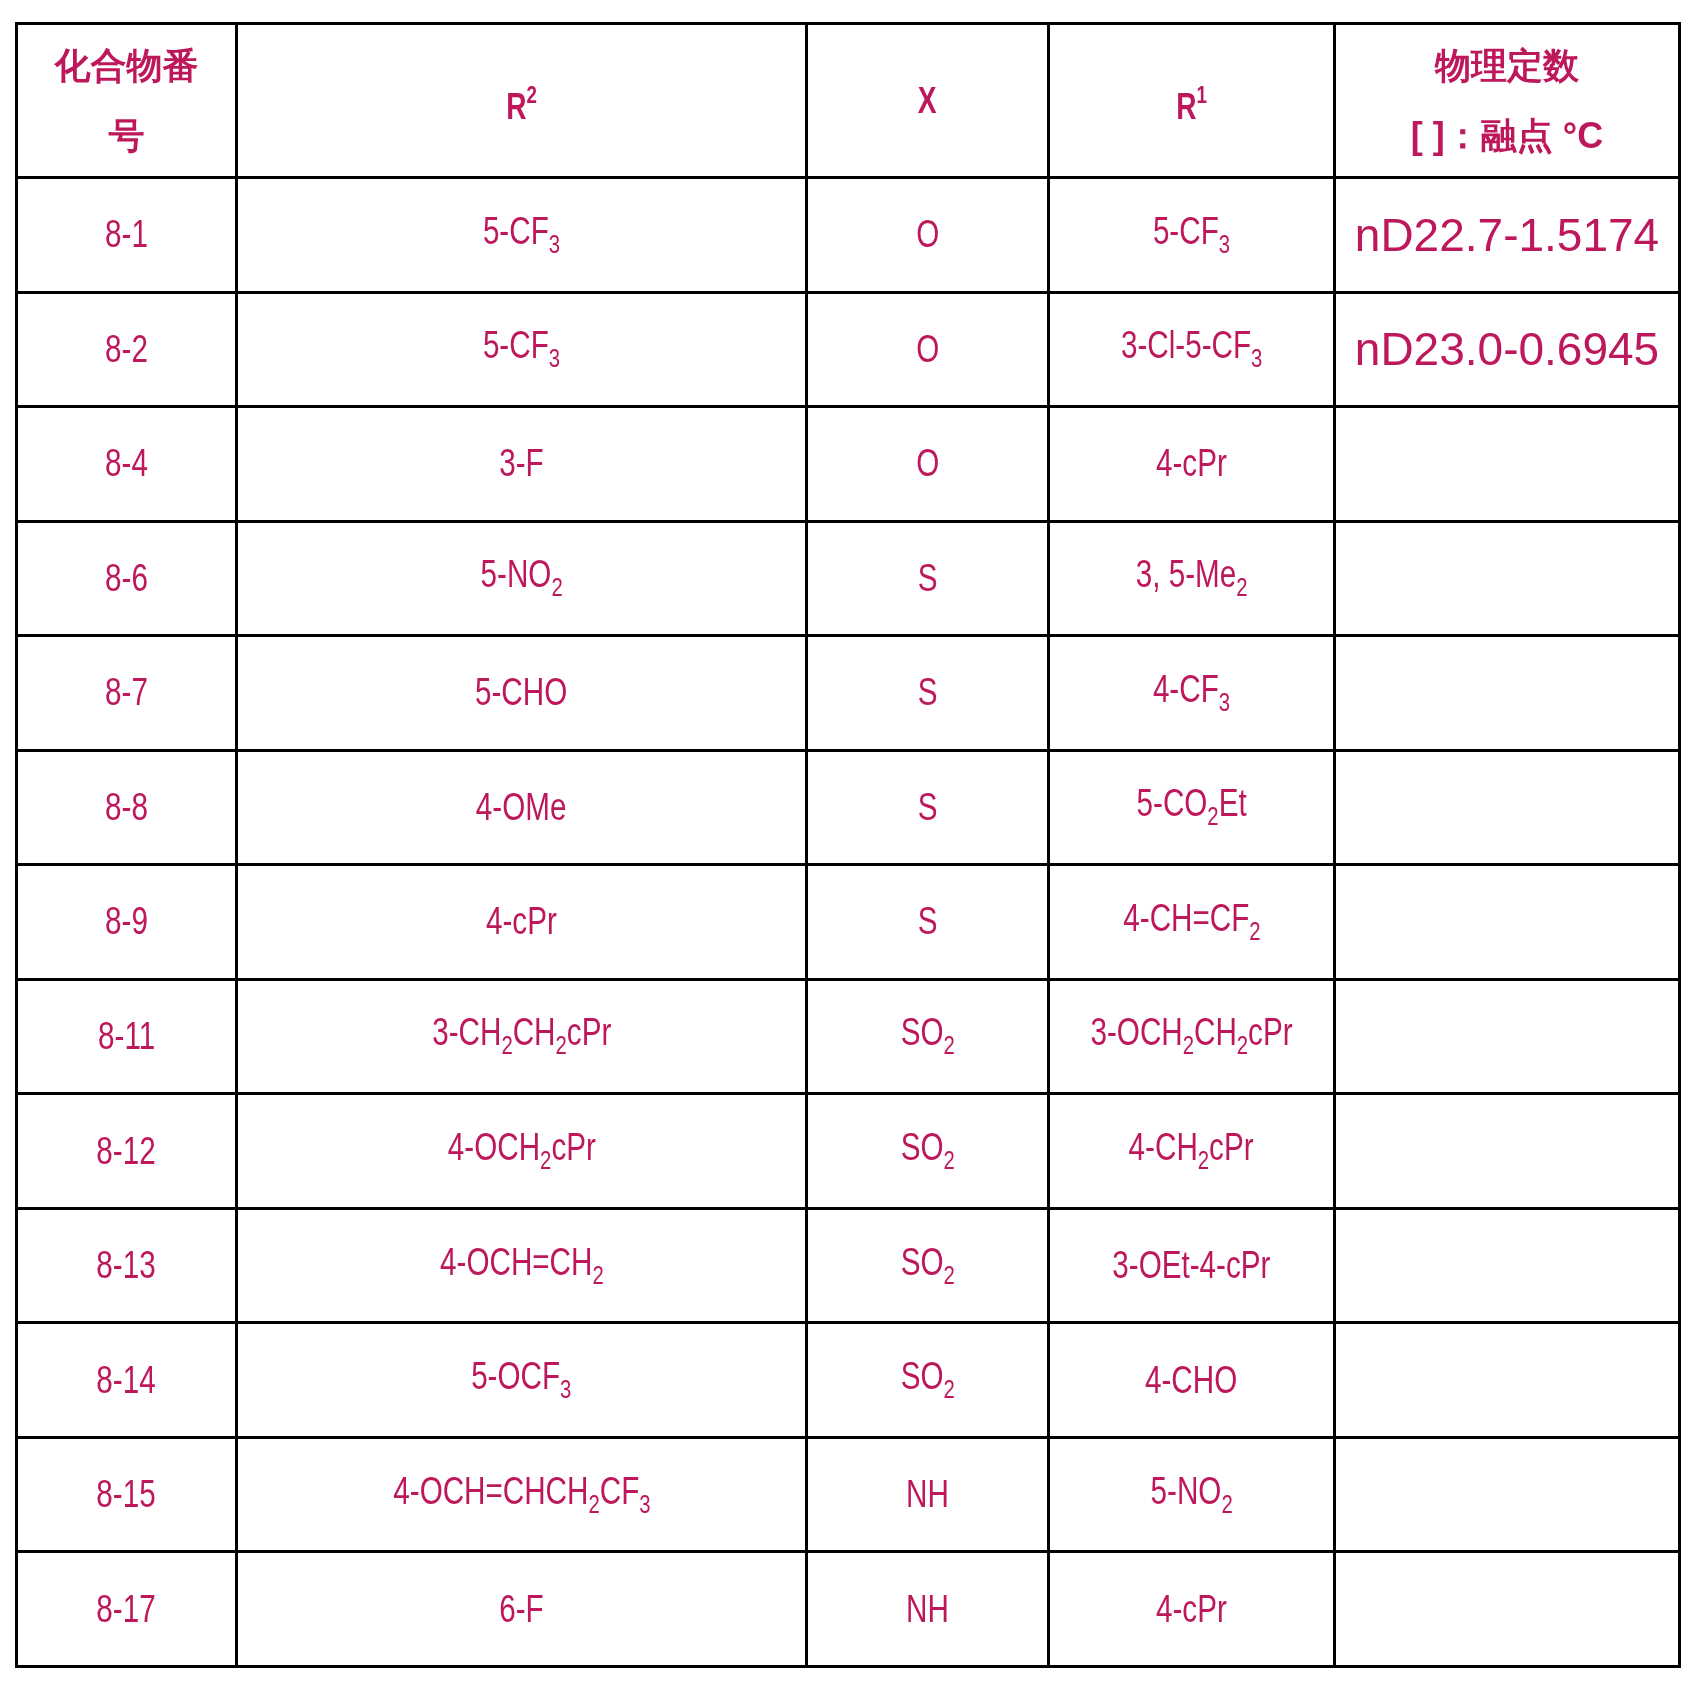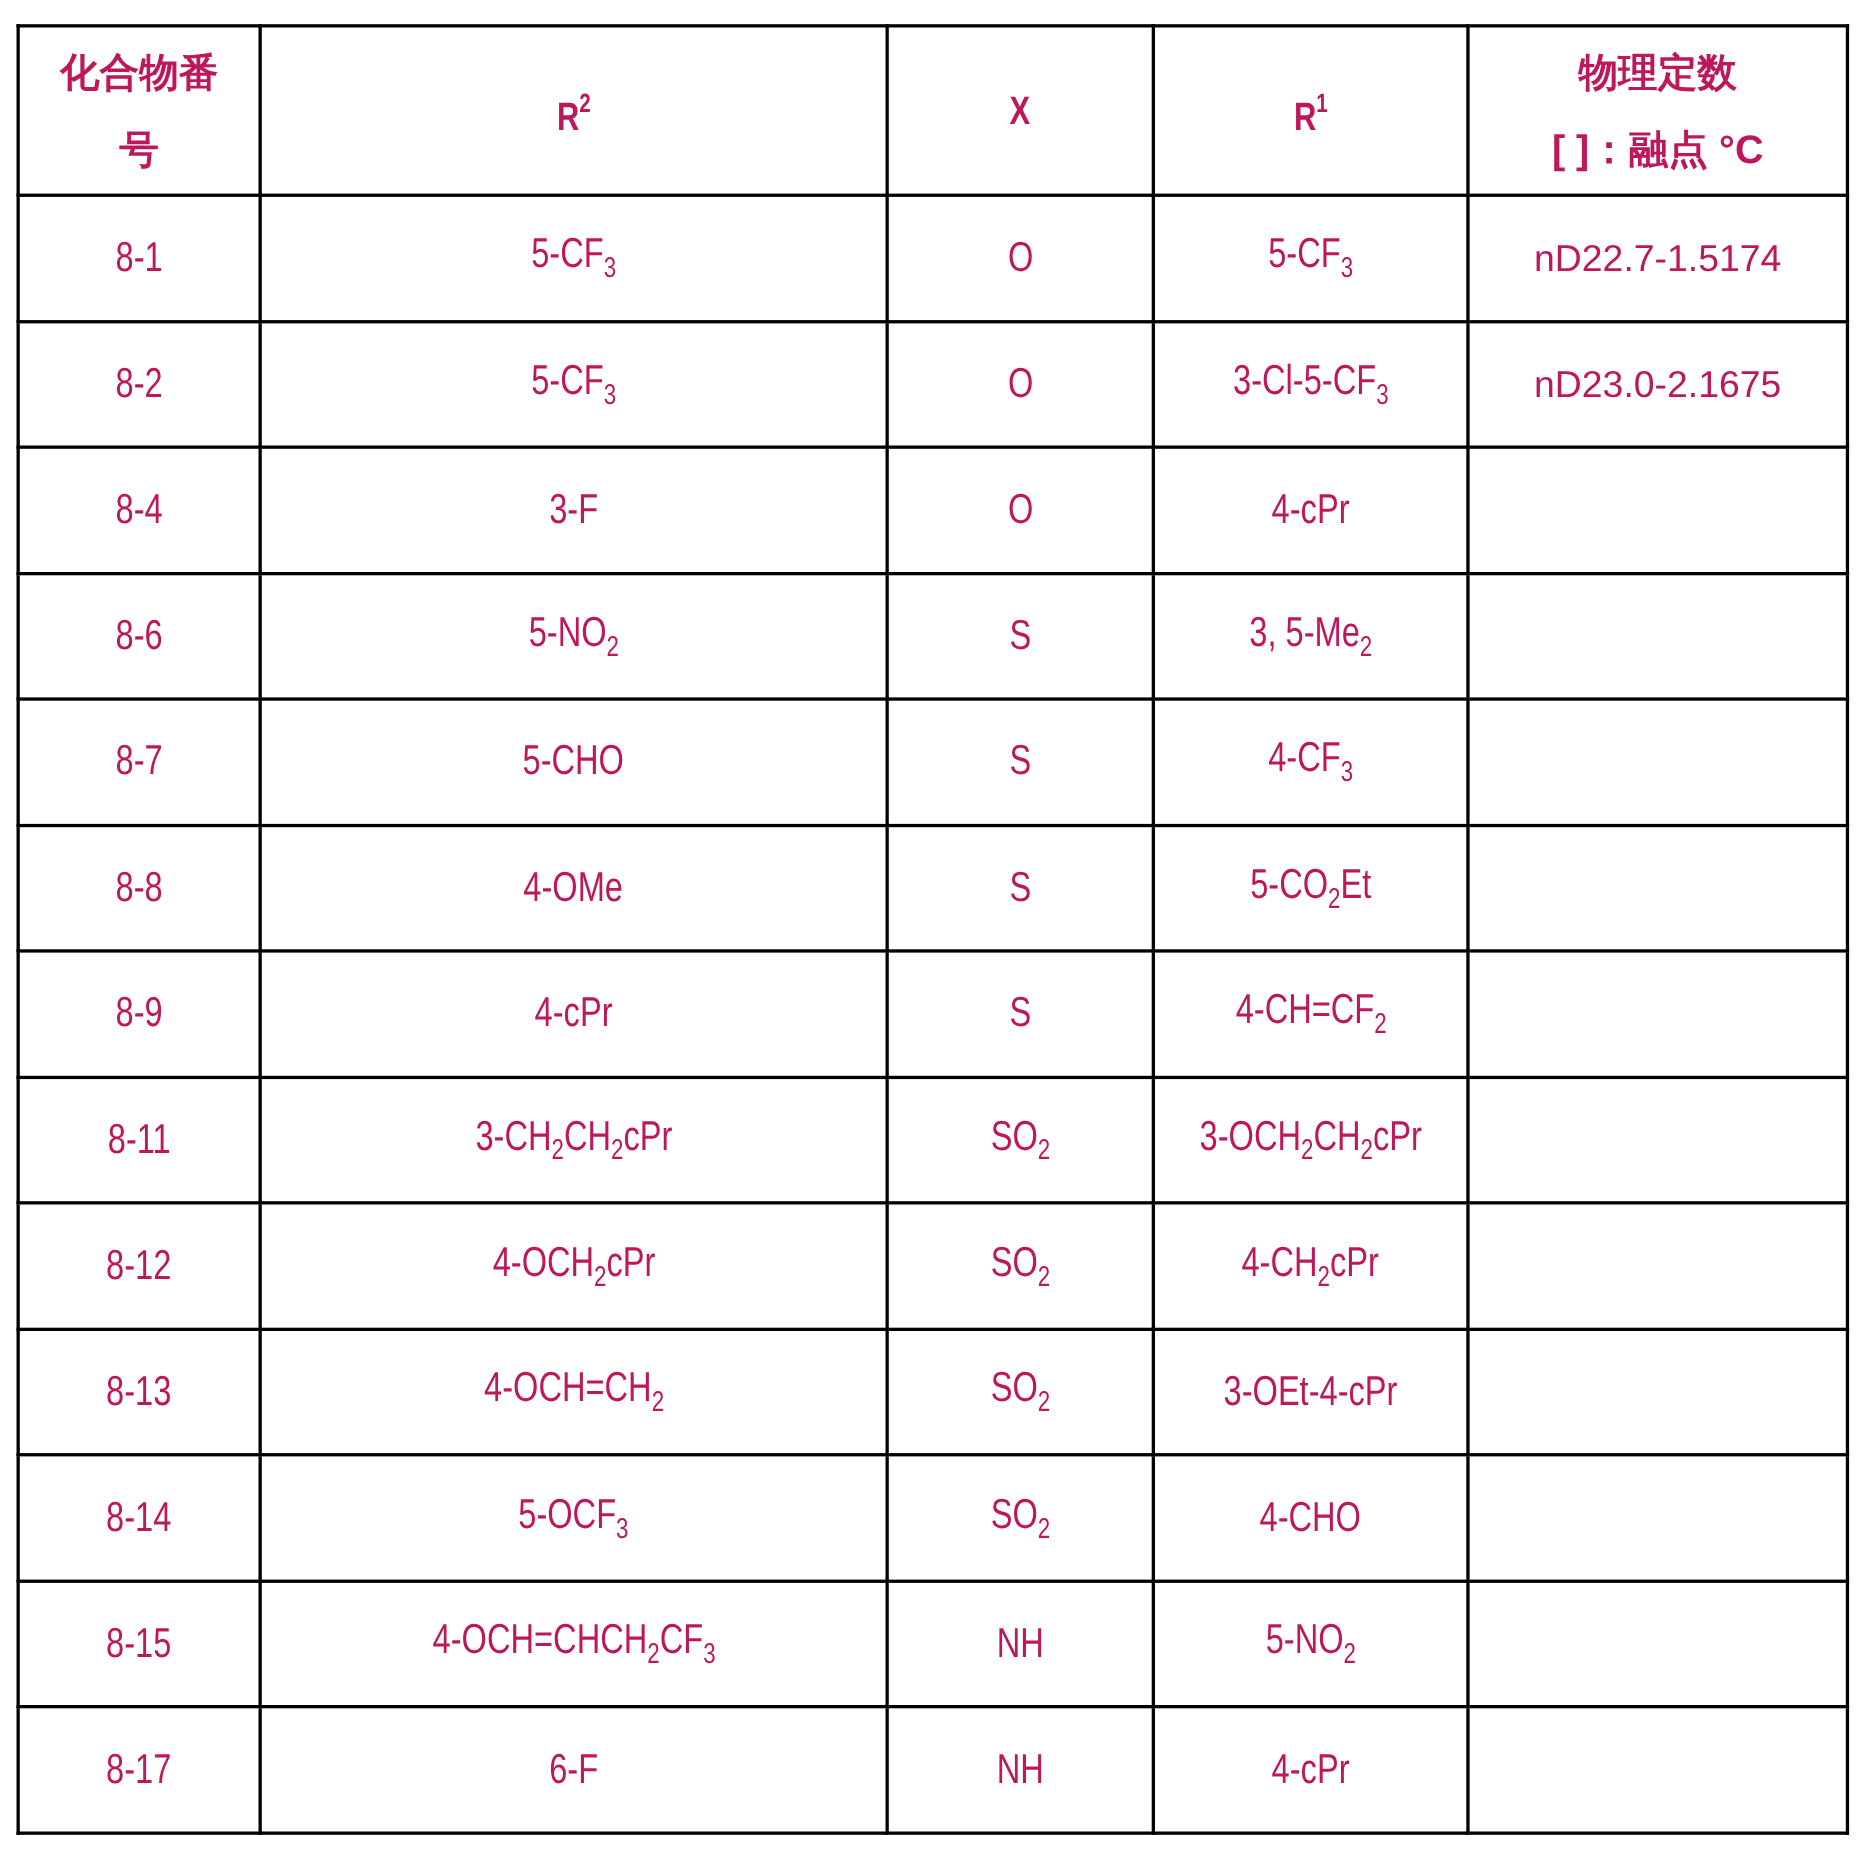--- a/index.html
+++ b/index.html
@@ -15,21 +15,21 @@
     border: 3px solid #000;
     text-align: center; vertical-align: middle;
     padding: 0; font-weight: normal;
     font-size: 38px; letter-spacing: 0px;
   }
   #tbl th { height: 151px; font-weight: bold; font-size: 36px; line-height: 70px; }
   #tbl td { height: 72px; }
   .condensed { display: inline-block; transform: scaleX(0.78); transform-origin: center; white-space: nowrap; }
   .sub { font-size: 26px; vertical-align: -9px; }
   .sup { font-size: 24px; vertical-align: 16px; }
-  .phys { font-family: "Liberation Sans", "DejaVu Sans", sans-serif; font-size: 34px; }
+  .phys { font-family: "Liberation Sans", "DejaVu Sans", sans-serif; font-size: 46px; }
   .hdr-plain { font-weight: normal; }
   col.c1 { width: 220px; } col.c2 { width: 570px; } col.c3 { width: 242px; }
   col.c4 { width: 286px; } col.c5 { width: 345px; }
 </style>
 </head>
 <body>
 
 <table id="tbl">
   <colgroup>
     <col class="c1">
@@ -65,21 +65,21 @@
         <td><span class="condensed"><span>5-CF</span><span class="sub">3</span></span></td>
         <td><span class="condensed"><span>O</span></span></td>
         <td><span class="condensed"><span>5-CF</span><span class="sub">3</span></span></td>
         <td><span class="phys">nD22.7-1.5174</span></td>
       </tr>
       <tr>
         <td><span class="condensed">8-2</span></td>
         <td><span class="condensed"><span>5-CF</span><span class="sub">3</span></span></td>
         <td><span class="condensed"><span>O</span></span></td>
         <td><span class="condensed"><span>3-Cl-5-CF</span><span class="sub">3</span></span></td>
-        <td><span class="phys">nD23.0-2.1675</span></td>
+        <td><span class="phys">nD23.0-0.6945</span></td>
       </tr>
       <tr>
         <td><span class="condensed">8-4</span></td>
         <td><span class="condensed"><span>3-F</span></span></td>
         <td><span class="condensed"><span>O</span></span></td>
         <td><span class="condensed"><span>4-cPr</span></span></td>
         <td><span class="phys"></span></td>
       </tr>
       <tr>
         <td><span class="condensed">8-6</span></td>

